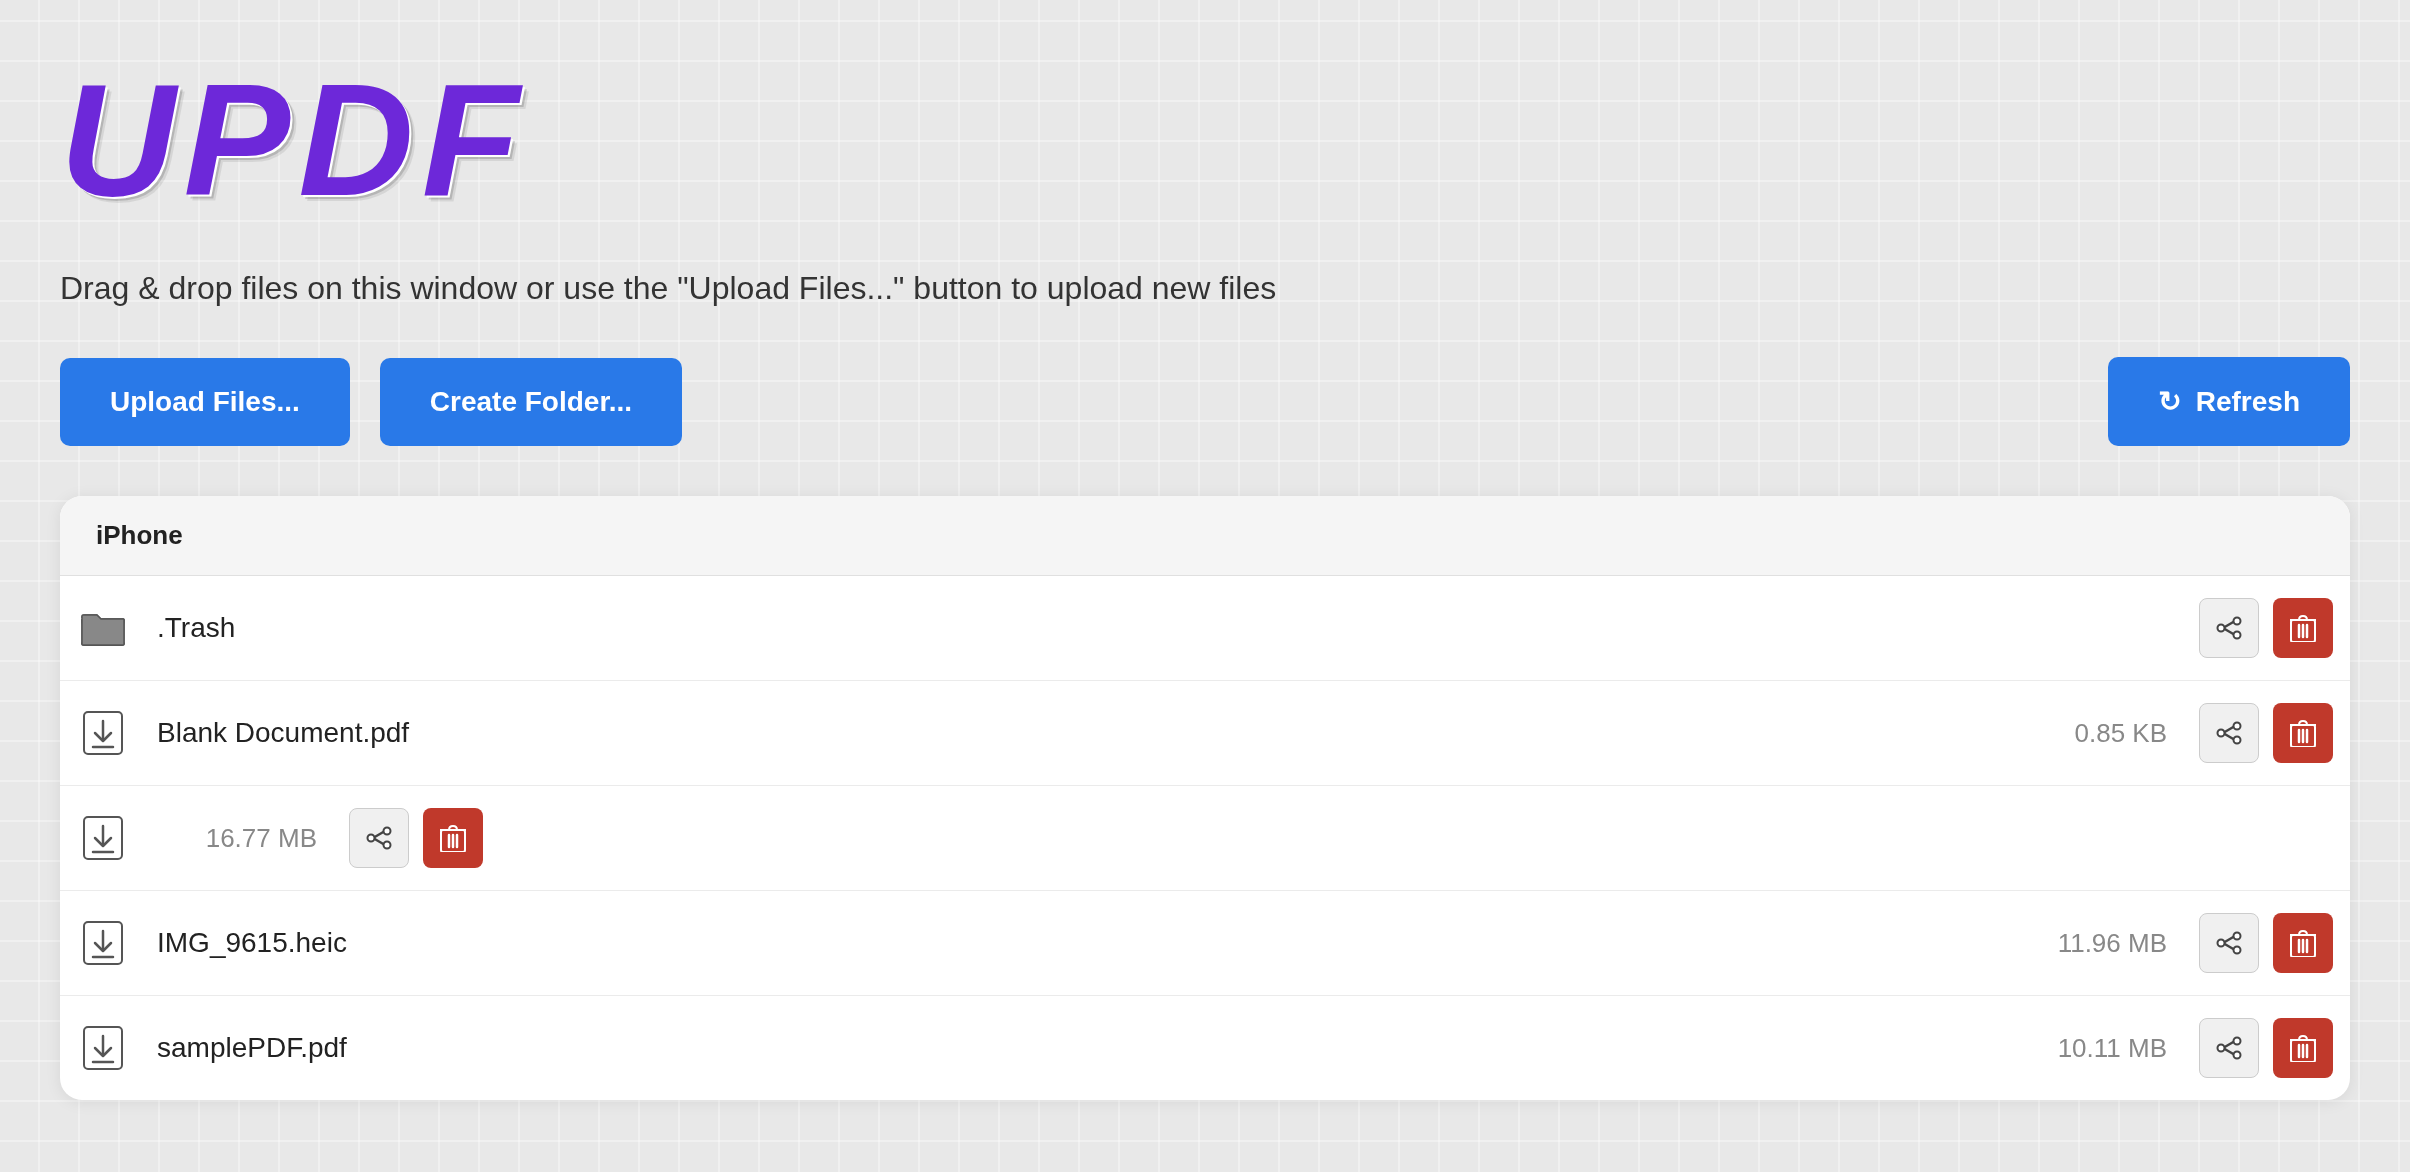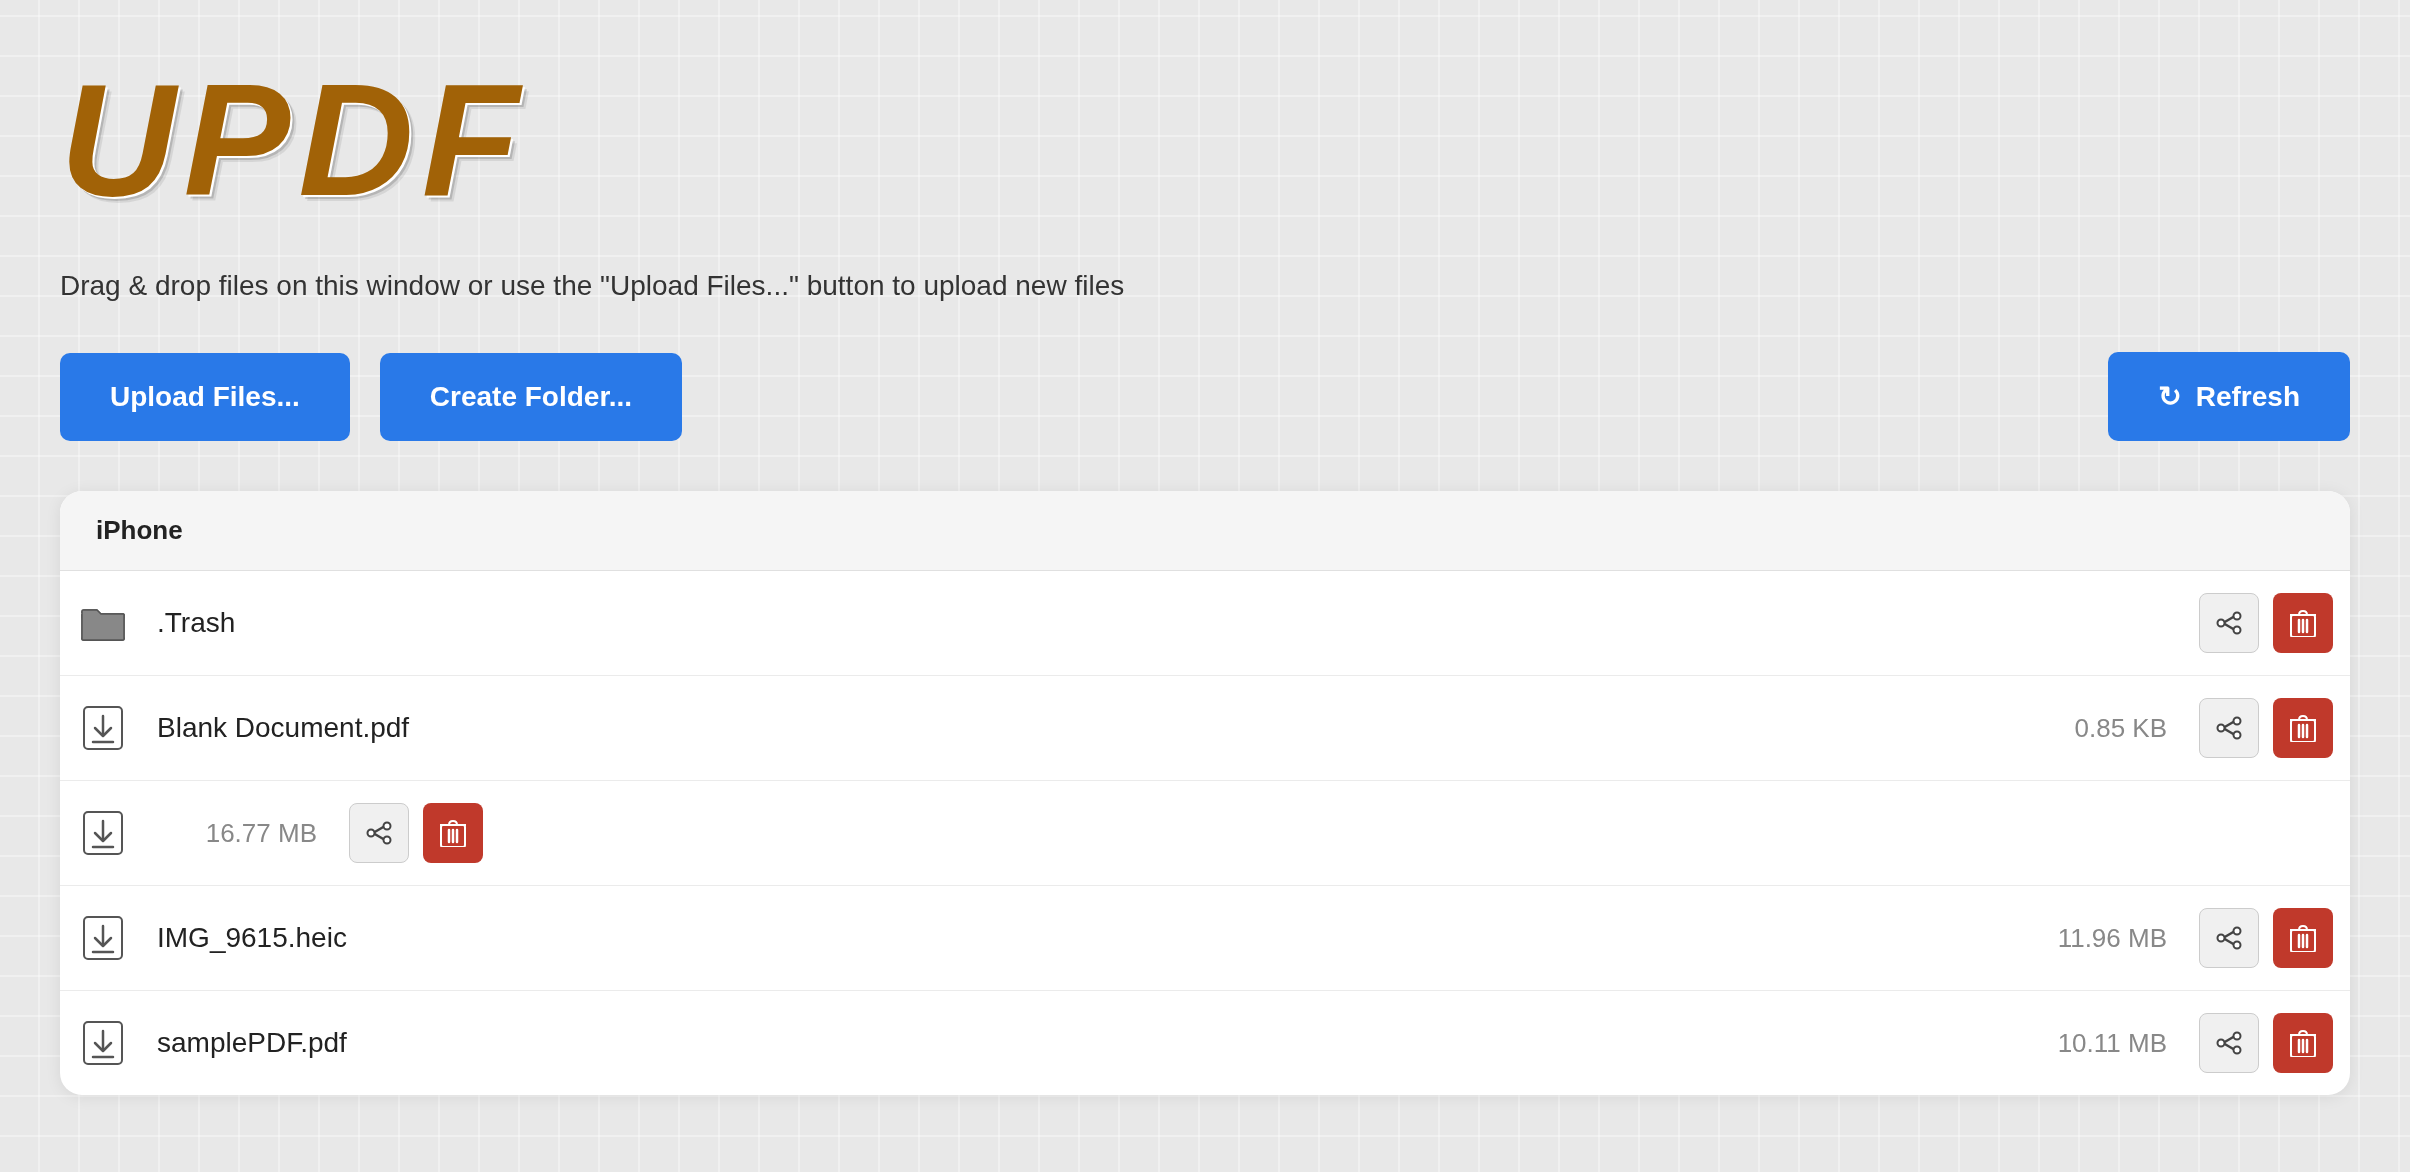--- a/index.html
+++ b/index.html
@@ -27,33 +27,33 @@
           rgba(255,255,255,0.35) 38px,
           rgba(255,255,255,0.35) 40px
         );
       font-family: -apple-system, BlinkMacSystemFont, "Helvetica Neue", Arial, sans-serif;
       padding: 60px 60px 80px 60px;
     }
 
     .logo {
       font-size: 160px;
       font-weight: 900;
-      color: #a16207;
+      color: #6d28d9;
       letter-spacing: 8px;
       line-height: 1;
       text-shadow:
         2px 2px 0 #fff,
         4px 4px 0 rgba(0,0,0,0.15),
         6px 6px 0 rgba(0,0,0,0.08);
       margin-bottom: 50px;
       font-style: italic;
     }
 
     .subtitle {
-      font-size: 28px;
+      font-size: 32px;
       color: #333;
       margin-bottom: 50px;
       font-weight: 400;
     }
 
     .actions-row {
       display: flex;
       align-items: center;
       margin-bottom: 50px;
       gap: 30px;

